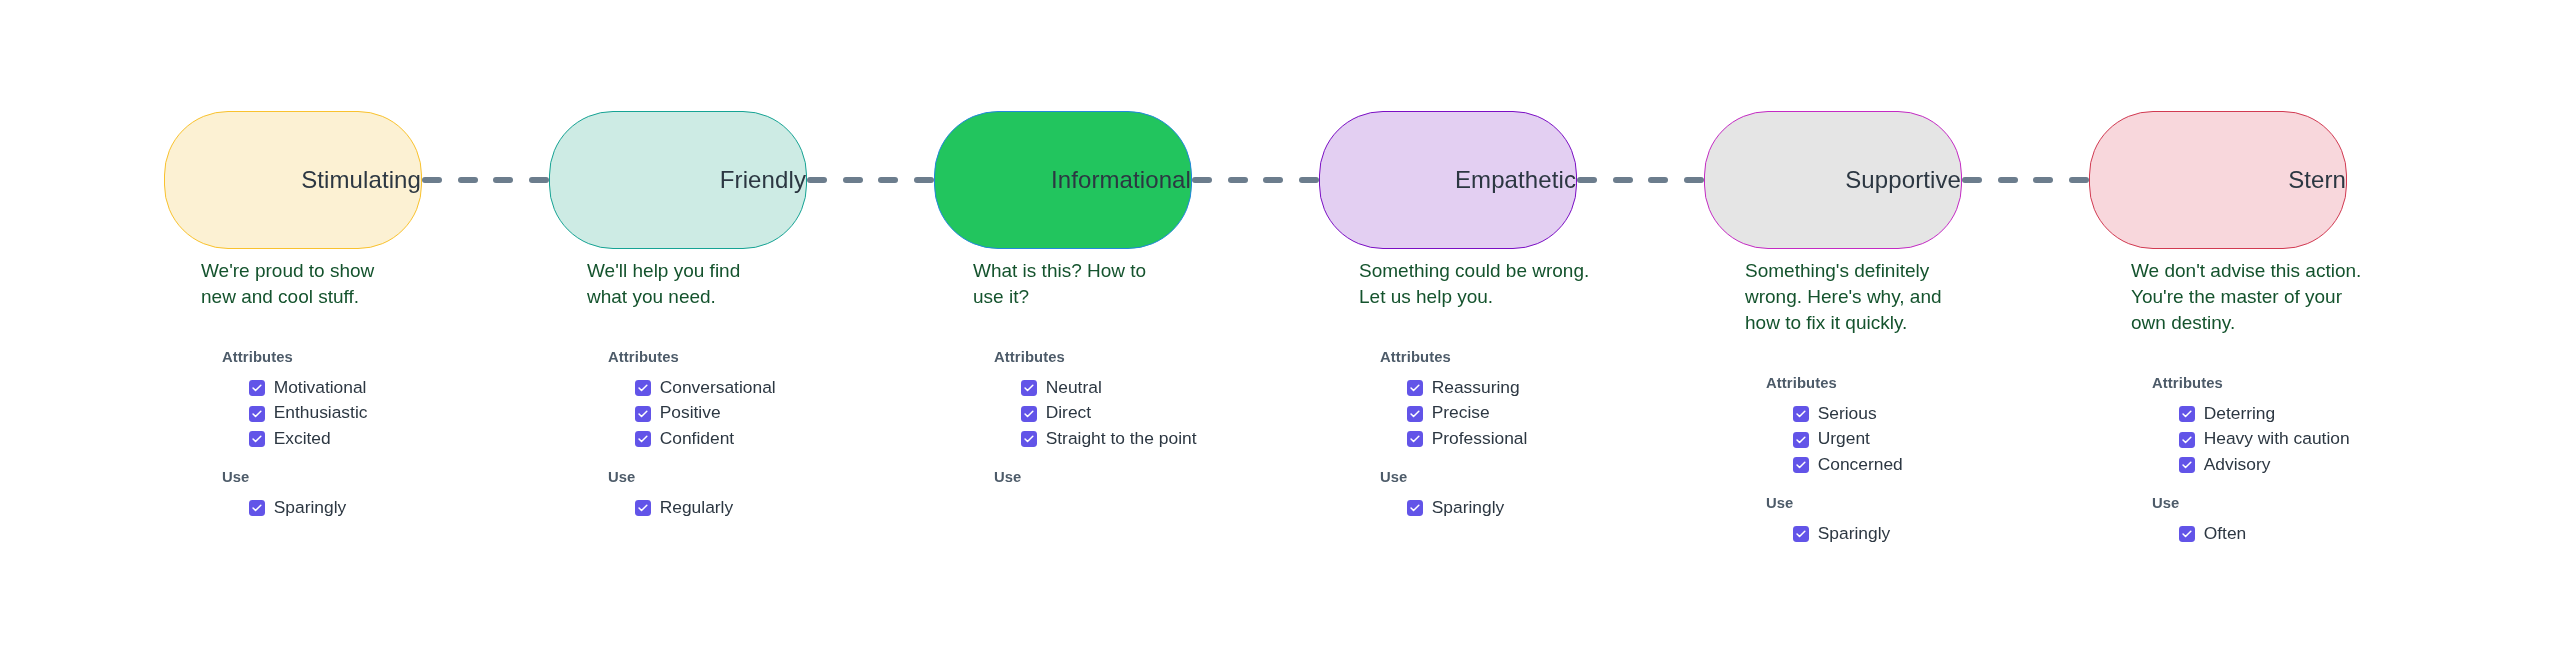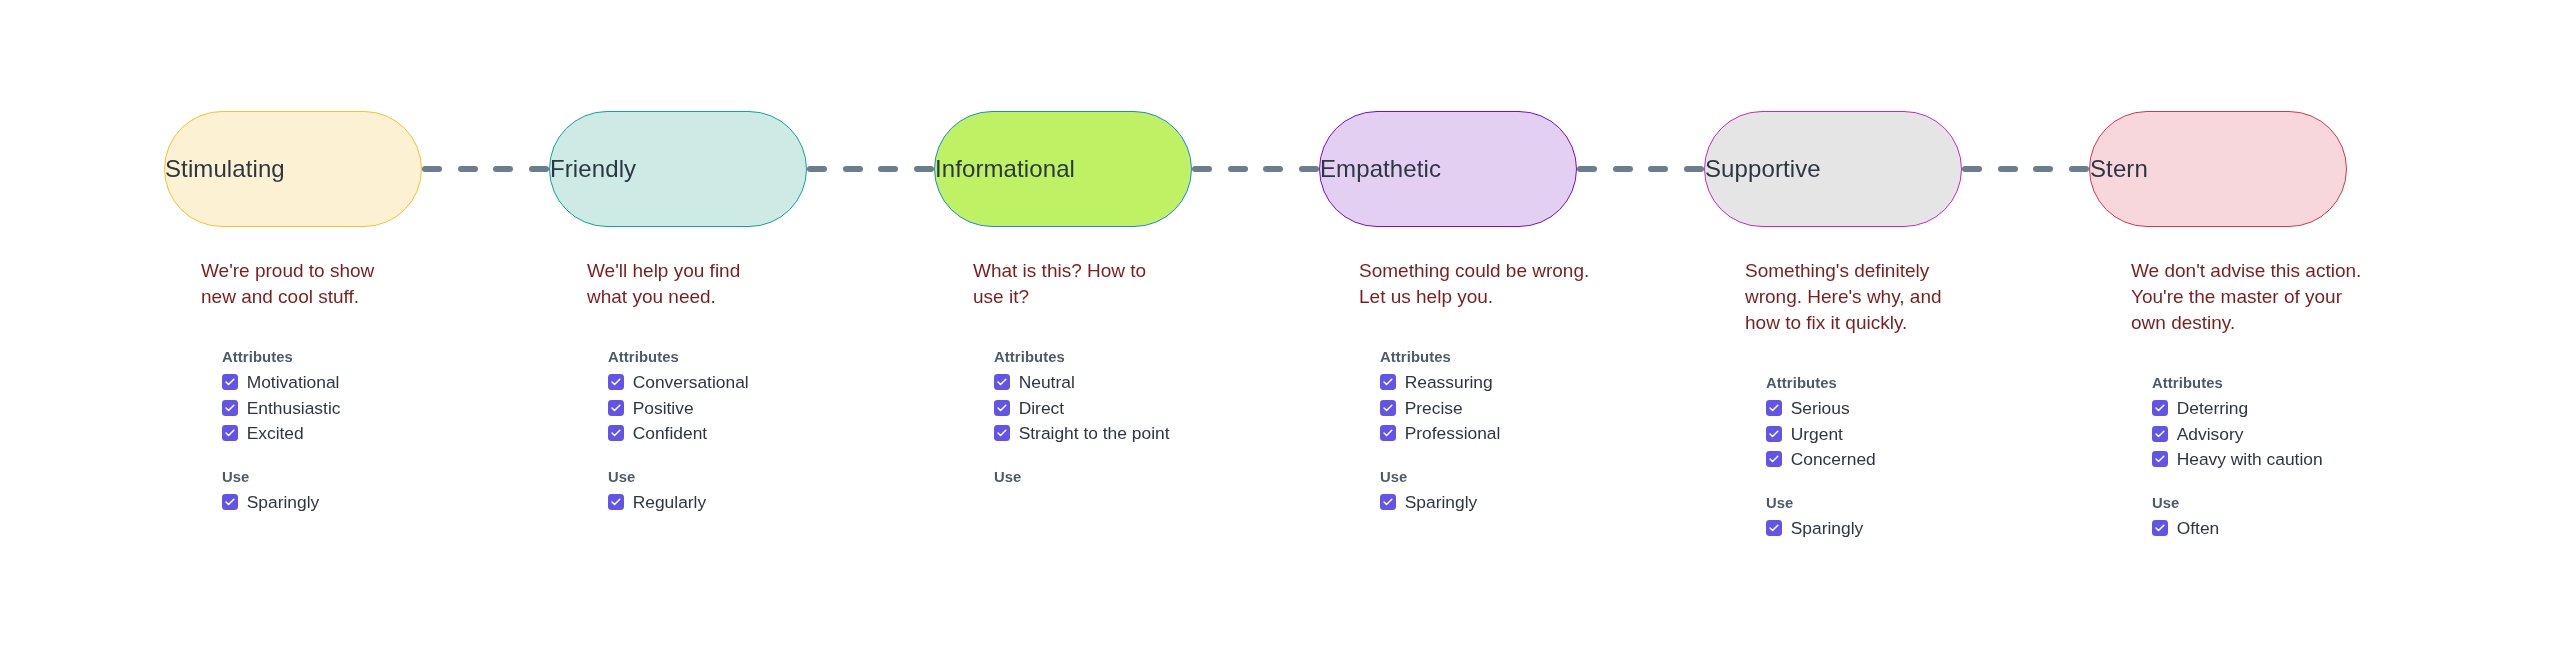--- a/index.html
+++ b/index.html
@@ -26,28 +26,28 @@
   .pill-row {
     position: absolute;
     top: 111px;
     left: 164px;
     display: flex;
     align-items: center;
   }
 
   .pill {
     width: 258px;
-    height: 116px;
+    height: 138px;
     box-sizing: border-box;
     border-radius: 64px;
     border-style: solid;
     border-width: 1.7px;
     display: flex;
     align-items: center;
-    justify-content: flex-start;
+    justify-content: flex-end;
     flex: 0 0 auto;
   }
 
   .pill-label {
     font-size: 24px;
     color: #2c3742;
     letter-spacing: 0.1px;
     line-height: 1;
     white-space: nowrap;
   }
@@ -79,21 +79,21 @@
   .column {
     width: 386px;
     flex: 0 0 auto;
     box-sizing: border-box;
     padding-left: 37px;
   }
 
   .desc {
     font-size: 19px;
     line-height: 26px;
-    color: #7f1d1d;
+    color: #14532d;
     margin: 0 0 0 0;
     max-width: 282px;
   }
 
   .groups {
     margin-top: 40px;
     padding-left: 21px;
   }
 
   .group + .group {
@@ -104,23 +104,24 @@
     font-size: 14.8px;
     font-weight: bold;
     color: #4d5b69;
     line-height: 1;
     margin-bottom: 9.4px;
     letter-spacing: 0.1px;
   }
 
   .check-row {
     display: flex;
-    align-items: flex-start;
+    align-items: flex-end;
     height: 22px;
     margin-bottom: 3.4px;
+    margin-left: 27px;
   }
 
   .checkbox {
     flex: 0 0 auto;
     width: 16px;
     height: 16px;
     border-radius: 3.4px;
     background: #6254e8;
     display: flex;
     align-items: center;
@@ -155,21 +156,21 @@
       </div>
       <div class="pill" style="border-color: rgb(22, 163, 148); background: rgb(205, 235, 228);">
         <span class="pill-label">Friendly</span>
       </div>
       <div class="connector">
         <span class="dash" style="background: rgb(108, 125, 141);"></span>
         <span class="dash" style="background: rgb(108, 125, 141);"></span>
         <span class="dash" style="background: rgb(108, 125, 141);"></span>
         <span class="dash" style="background: rgb(108, 125, 141);"></span>
       </div>
-      <div class="pill" style="border-color: rgb(34, 136, 221); background: #bef264;">
+      <div class="pill" style="border-color: rgb(34, 136, 221); background: #22c55e;">
         <span class="pill-label">Informational</span>
       </div>
       <div class="connector">
         <span class="dash" style="background: rgb(108, 125, 141);"></span>
         <span class="dash" style="background: rgb(108, 125, 141);"></span>
         <span class="dash" style="background: rgb(108, 125, 141);"></span>
         <span class="dash" style="background: rgb(108, 125, 141);"></span>
       </div>
       <div class="pill" style="border-color: rgb(123, 15, 196); background: rgb(227, 207, 242);">
         <span class="pill-label">Empathetic</span>
@@ -414,30 +415,30 @@
                 </svg>
               </span>
               <span class="check-label">Deterring</span>
             </div>
             <div class="check-row">
               <span class="checkbox" style="background: rgb(98, 84, 232);">
                 <svg width="10" height="8" viewBox="0 0 15 12" fill="none">
                   <path d="M1.6 6.1L5.3 9.7L13.2 1.9" stroke="#ffffff" stroke-width="2.3" stroke-linecap="round" stroke-linejoin="round"></path>
                 </svg>
               </span>
+              <span class="check-label">Heavy with caution</span>
+            </div>
+            <div class="check-row">
+              <span class="checkbox" style="background: rgb(98, 84, 232);">
+                <svg width="10" height="8" viewBox="0 0 15 12" fill="none">
+                  <path d="M1.6 6.1L5.3 9.7L13.2 1.9" stroke="#ffffff" stroke-width="2.3" stroke-linecap="round" stroke-linejoin="round"></path>
+                </svg>
+              </span>
               <span class="check-label">Advisory</span>
             </div>
-            <div class="check-row">
-              <span class="checkbox" style="background: rgb(98, 84, 232);">
-                <svg width="10" height="8" viewBox="0 0 15 12" fill="none">
-                  <path d="M1.6 6.1L5.3 9.7L13.2 1.9" stroke="#ffffff" stroke-width="2.3" stroke-linecap="round" stroke-linejoin="round"></path>
-                </svg>
-              </span>
-              <span class="check-label">Heavy with caution</span>
-            </div>
           </div>
           <div class="group">
             <div class="group-title">Use</div>
             <div class="check-row">
               <span class="checkbox" style="background: rgb(98, 84, 232);">
                 <svg width="10" height="8" viewBox="0 0 15 12" fill="none">
                   <path d="M1.6 6.1L5.3 9.7L13.2 1.9" stroke="#ffffff" stroke-width="2.3" stroke-linecap="round" stroke-linejoin="round"></path>
                 </svg>
               </span>
               <span class="check-label">Often</span>

